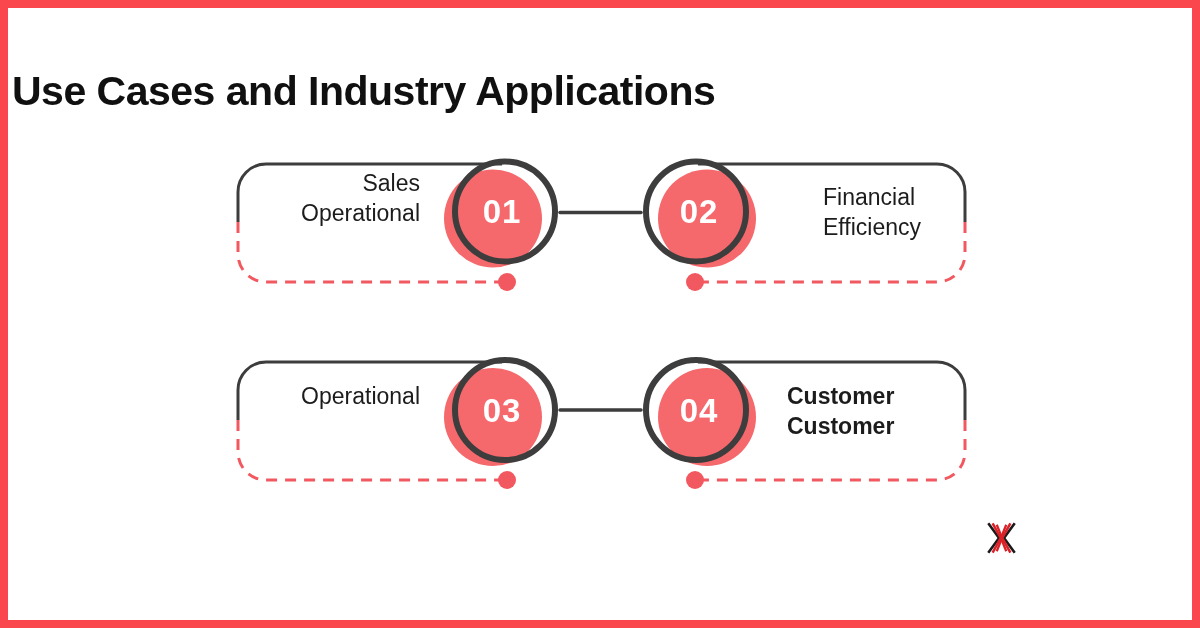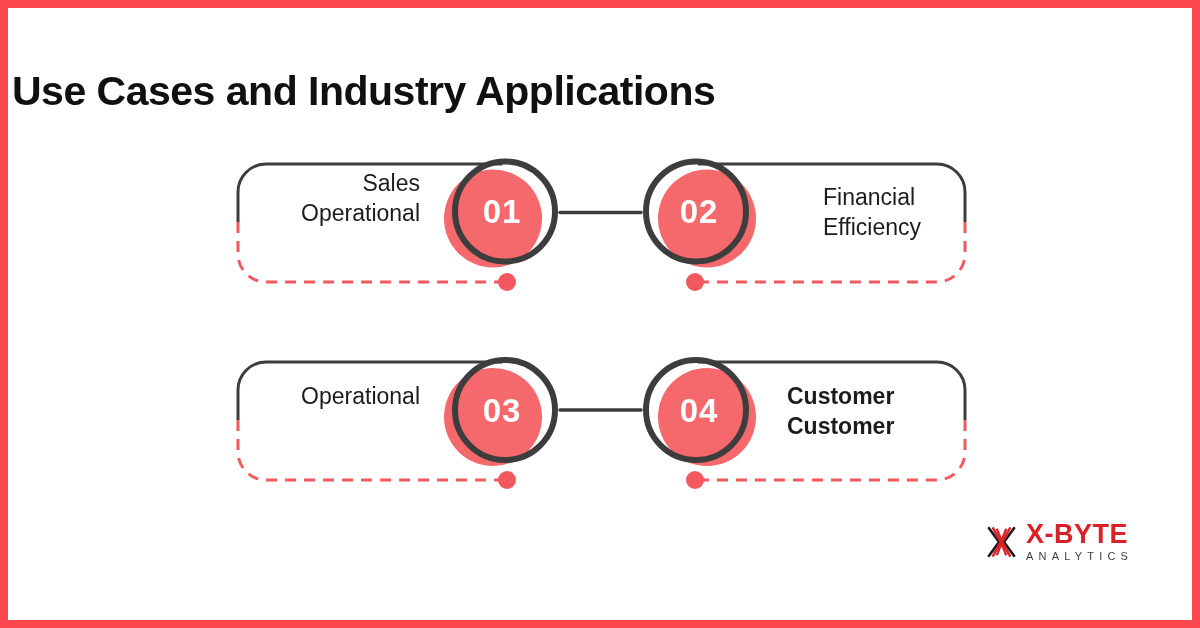--- a/index.html
+++ b/index.html
@@ -139,17 +139,13 @@
 
 <div class="logo">
   <svg width="31" height="32" viewBox="0 0 30 30">
     <polyline points="2.2,0.8 12.6,15 2.2,29.2" fill="none" stroke="#1A1A1A" stroke-width="2.5"></polyline>
     <polyline points="6.4,0.8 14.2,15 6.4,29.2" fill="none" stroke="#D92128" stroke-width="2.4"></polyline>
     <polyline points="10.4,2.2 15.6,15 10.4,27.8" fill="none" stroke="#D92128" stroke-width="2.2"></polyline>
     <polyline points="27.8,0.8 17.4,15 27.8,29.2" fill="none" stroke="#1A1A1A" stroke-width="2.5"></polyline>
     <polyline points="23.6,0.8 15.8,15 23.6,29.2" fill="none" stroke="#D92128" stroke-width="2.4"></polyline>
     <polyline points="19.6,2.2 14.4,15 19.6,27.8" fill="none" stroke="#D92128" stroke-width="2.2"></polyline>
   </svg>
-  <div class="logo-text">
-    <span class="logo-brand">X-BYTE</span>
-    <span class="logo-sub">ANALYTICS</span>
-  </div>
 </div>
 
 </body></html>

